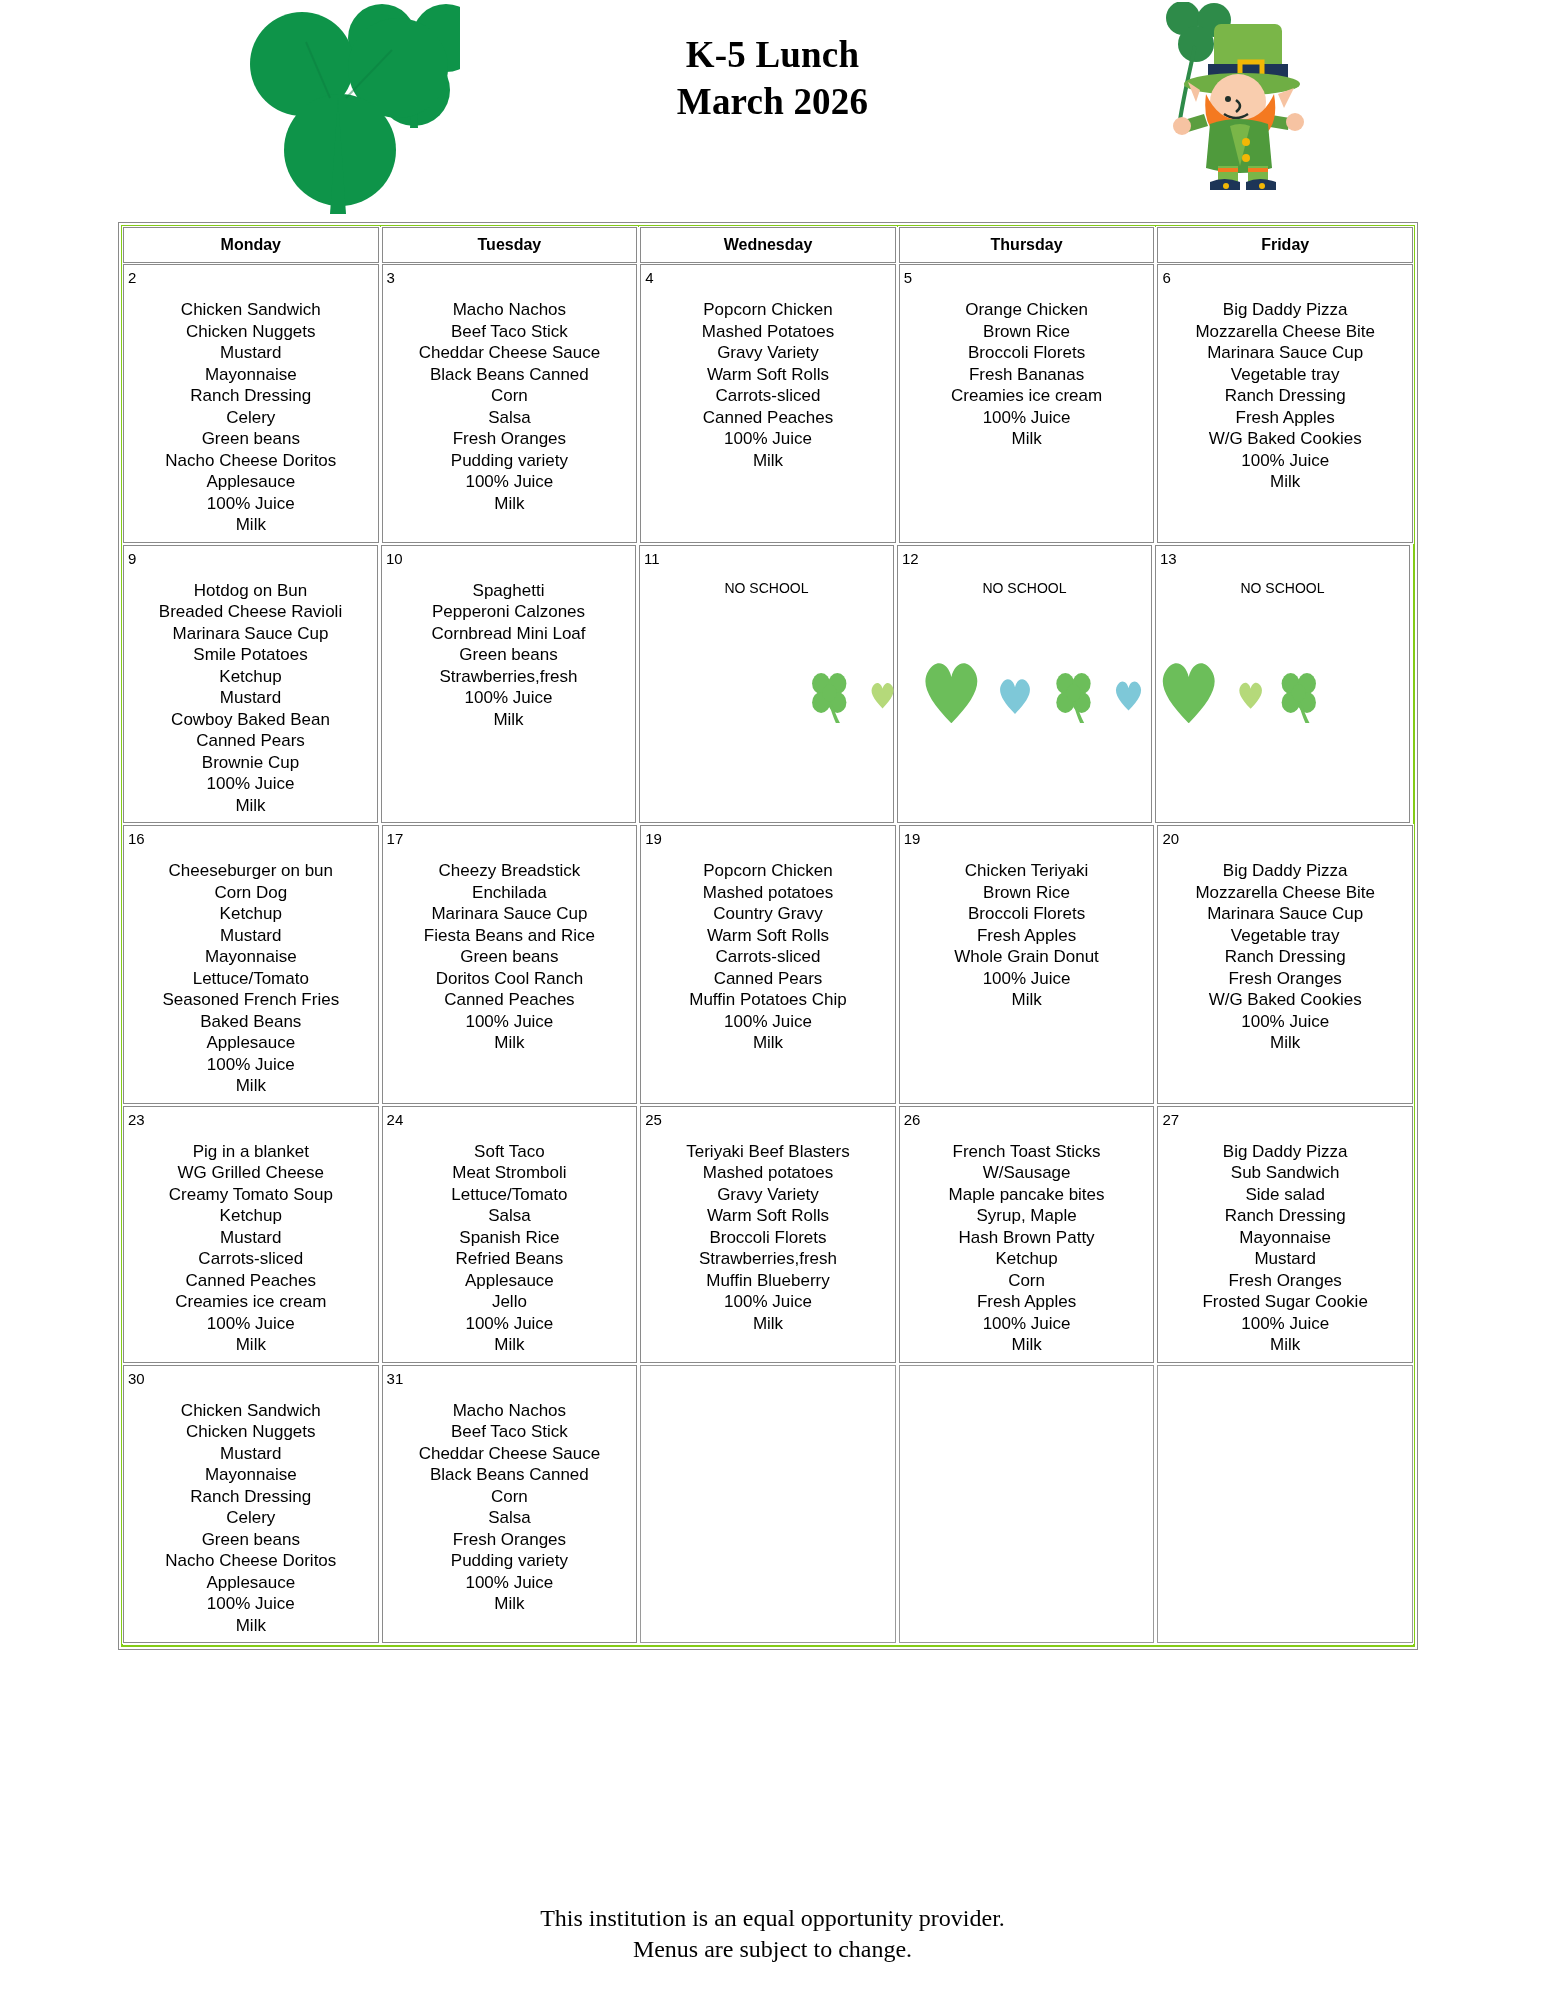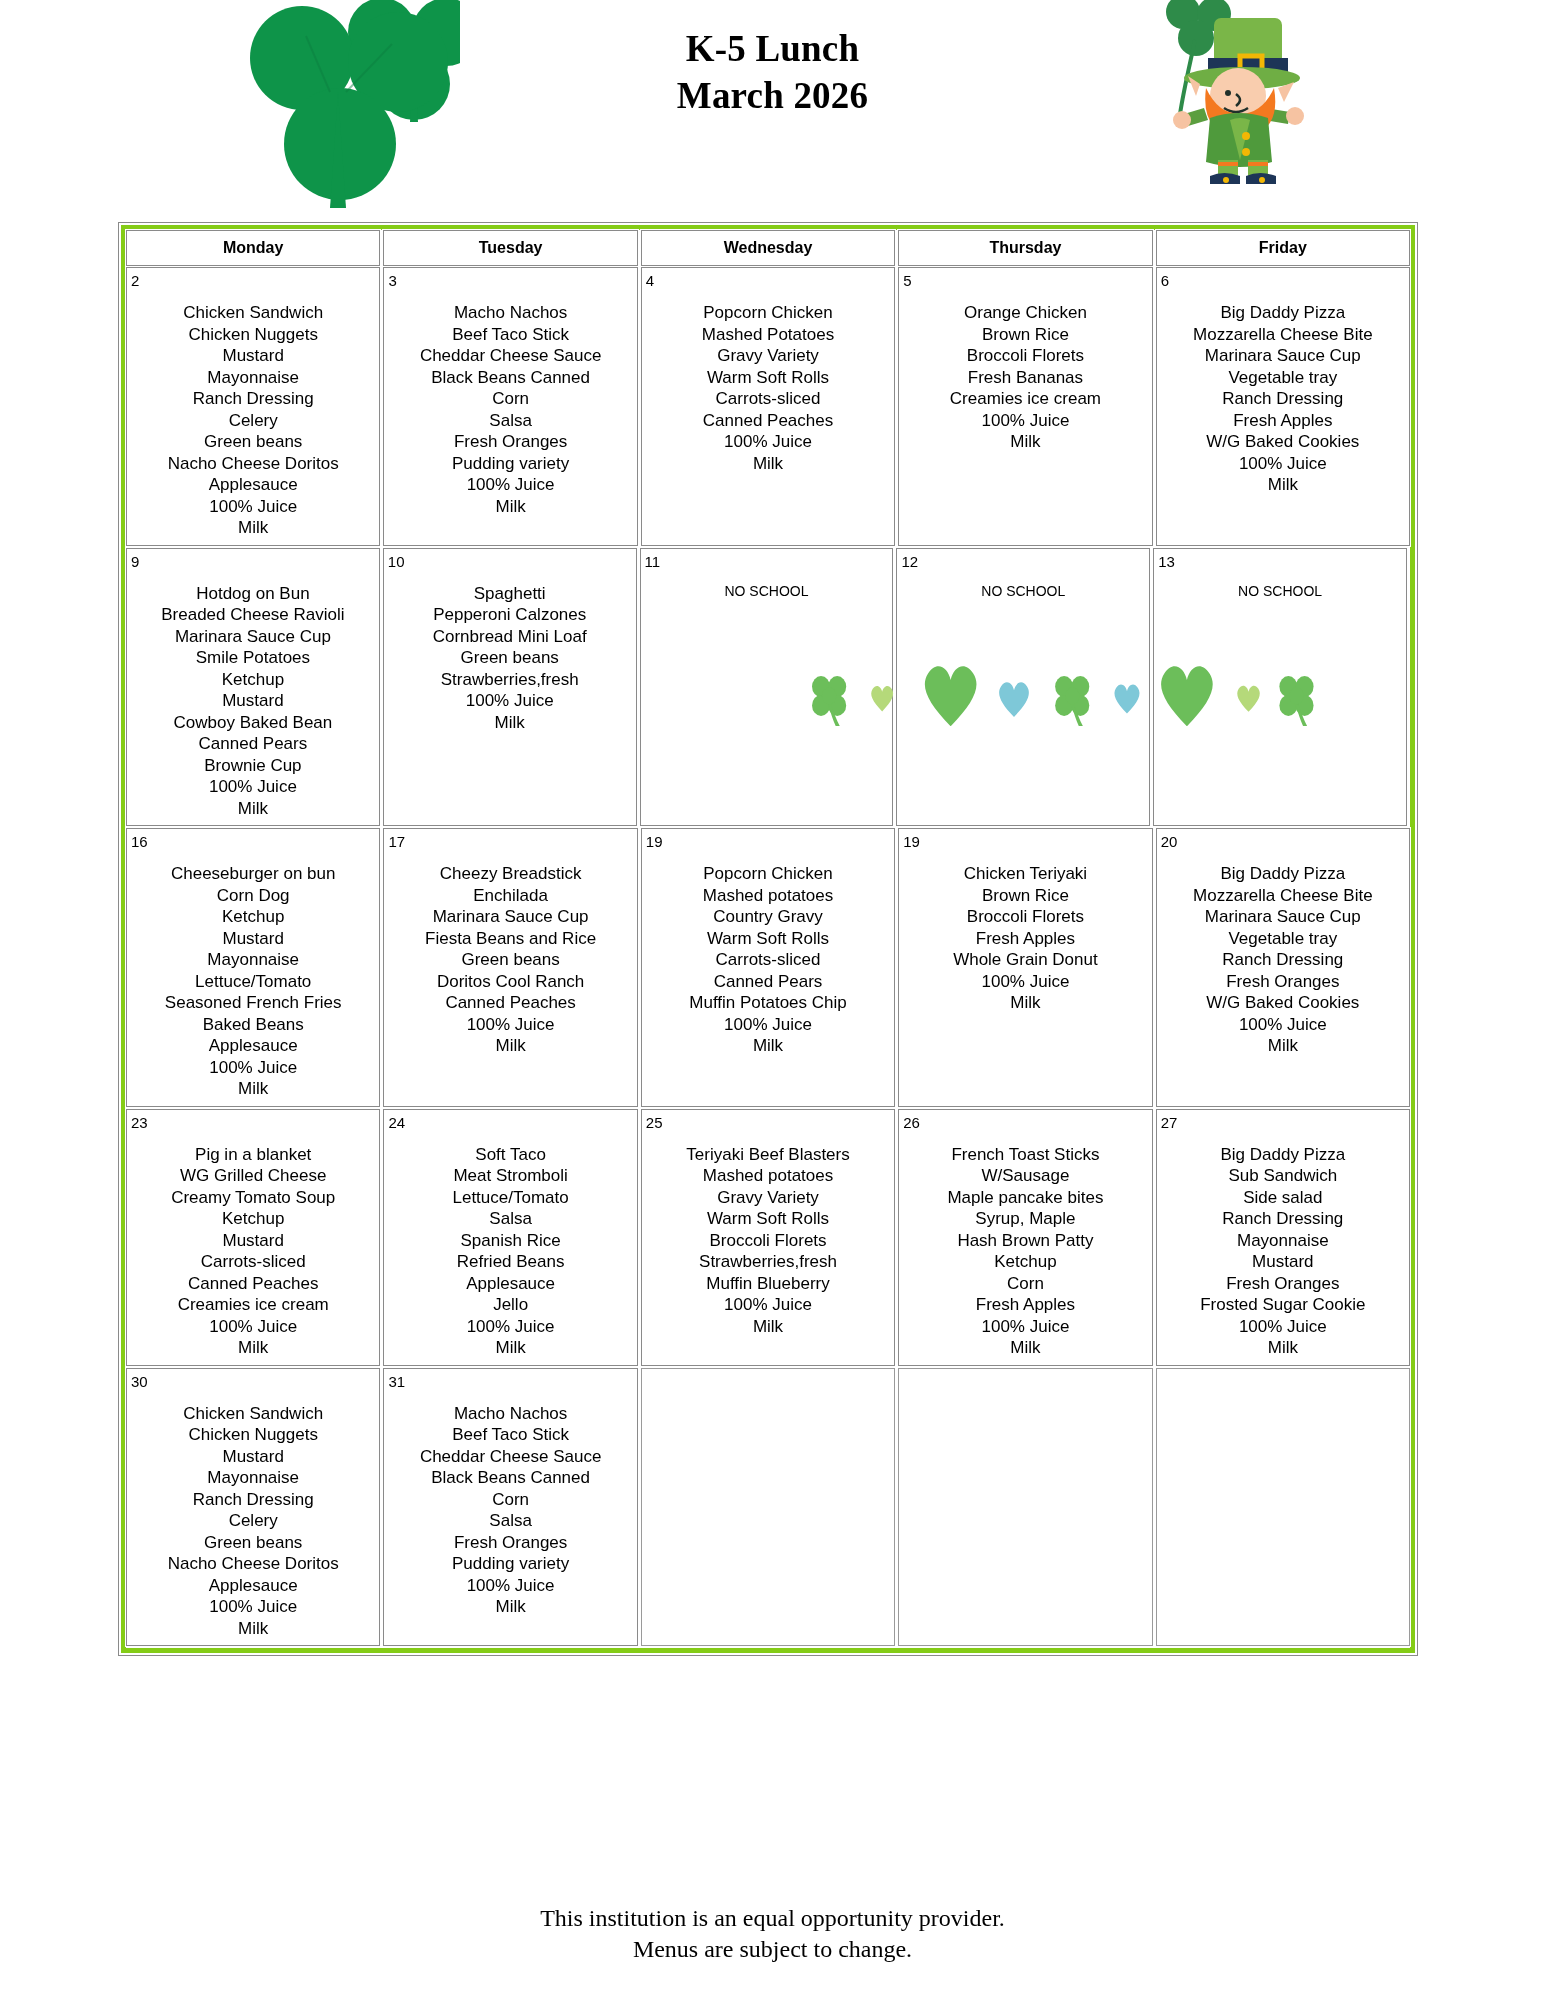--- a/index.html
+++ b/index.html
@@ -12,20 +12,21 @@
     color: #000000;
     position: relative;
     overflow: hidden;
   }
 
   
   .header {
     position: relative;
     height: 215px;
     width: 100%;
+    margin-top: 6px;
   }
   .header-title {
     position: absolute;
     left: 0;
     right: 0;
     top: 26px;
     text-align: center;
     font-family: "Liberation Serif", serif;
     font-weight: bold;
     font-size: 37px;
@@ -52,21 +53,21 @@
   
   .calendar {
     position: absolute;
     left: 118px;
     top: 222px;
     width: 1300px;
     border: 1px solid #8a8a8a;
     padding: 2px;
     background: #ffffff;
   }
-  .cal-inner { border: 5px solid #84cc16; }
+  .cal-inner { border: 2px solid #84cc16; }
 
   .row {
     display: flex;
     width: 100%;
   }
   .dow-row { margin-bottom: 1px; }
 
   .dow-cell {
     flex: 1 1 0;
     border: 1px solid #8a8a8a;

